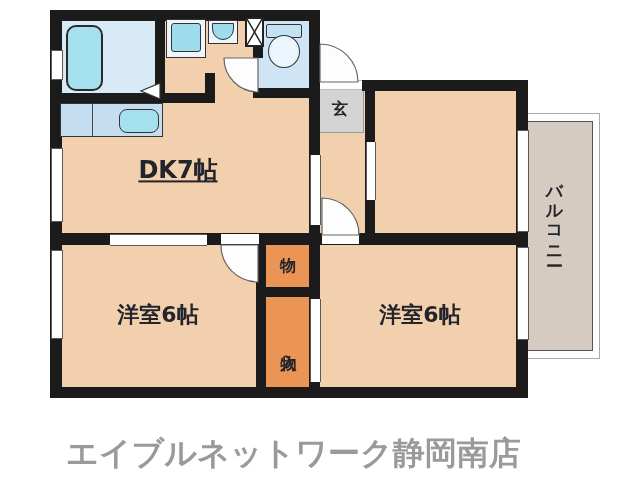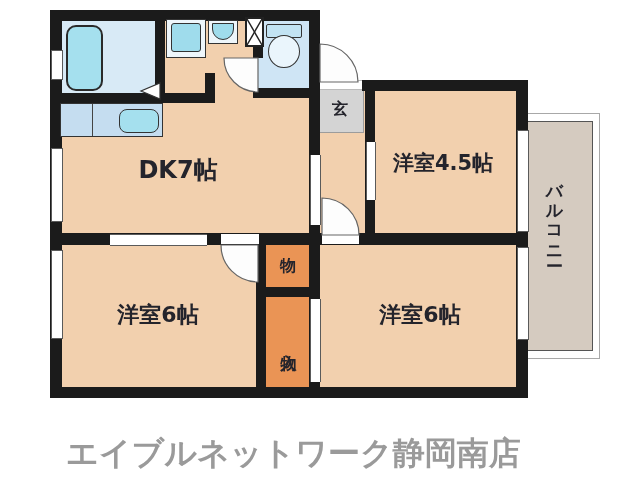--- a/index.html
+++ b/index.html
@@ -95,22 +95,21 @@
 
     <path d="M258,58 L224,58 A34,34 0 0 0 258,92 Z" fill="#fdfdfd" stroke="#666666" stroke-width="1.2"></path>
 
     <path d="M320,82 L320,44 A38,38 0 0 1 358,82 Z" fill="#fdfdfd" stroke="#666666" stroke-width="1.2"></path>
 
     <path d="M322,235 L322,198 A37,37 0 0 1 359,235 Z" fill="#fdfdfd" stroke="#666666" stroke-width="1.2"></path>
 
     <path d="M258,245 L221,245 A37,37 0 0 0 258,282 Z" fill="#fdfdfd" stroke="#666666" stroke-width="1.2"></path>
   </svg>
 
-  <div class="label" style="left:178px;top:171px;font-size:24px;">DK7帖</div>
-  <div class="label" style="left:443px;top:163px;font-size:21px;">洋室4.5帖</div>
+  <div class="label" style="left:178px;top:171px;font-size:24px;text-decoration:underline;">DK7帖</div>
   <div class="label" style="left:158px;top:315px;font-size:22px;">洋室6帖</div>
   <div class="label" style="left:420px;top:315px;font-size:22px;">洋室6帖</div>
   <div class="label" style="left:340px;top:109px;font-size:16px;">玄</div>
   <div class="label" style="left:288px;top:266px;font-size:16px;">物</div>
   <div class="label vtext" style="left:288px;top:342px;font-size:16px;">物入</div>
   <div class="label vtext" style="left:554px;top:215px;font-size:17px;letter-spacing:2px;">バルコニー</div>
 
   <div id="footer-text" style="left:55px;top:432px;margin-left:11px;">エイブルネットワーク静岡南店</div>
 </div>
 

